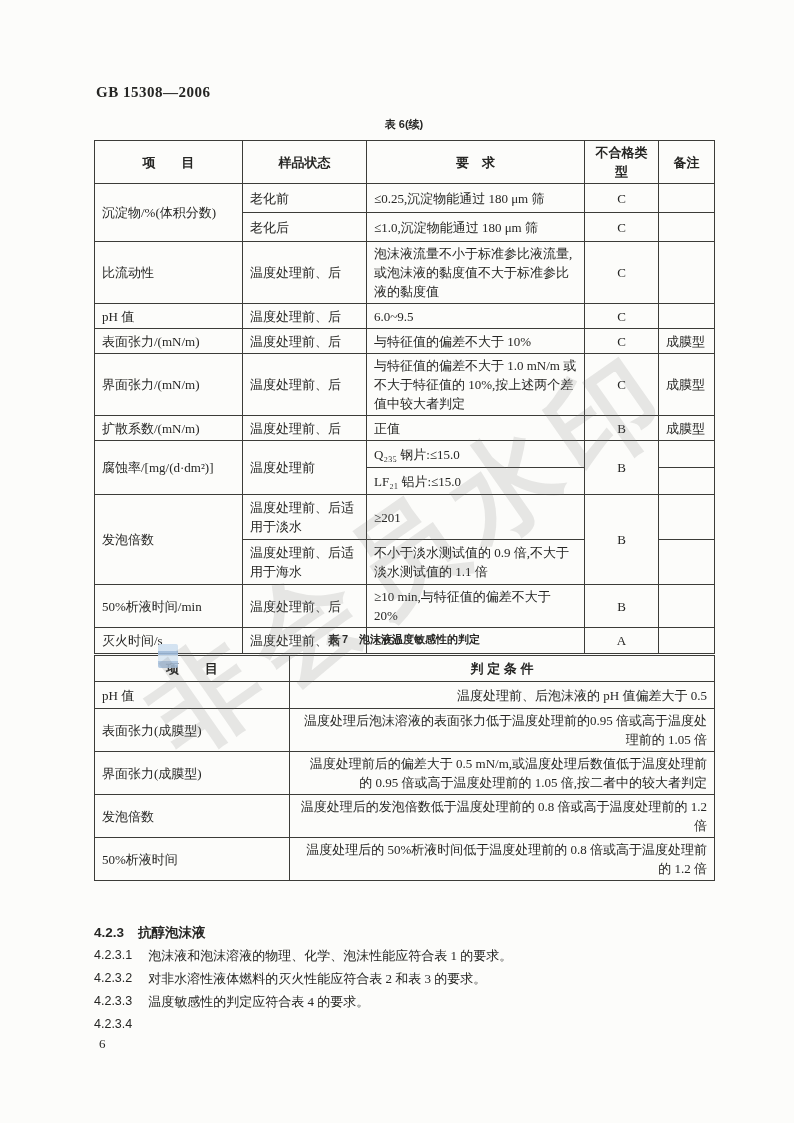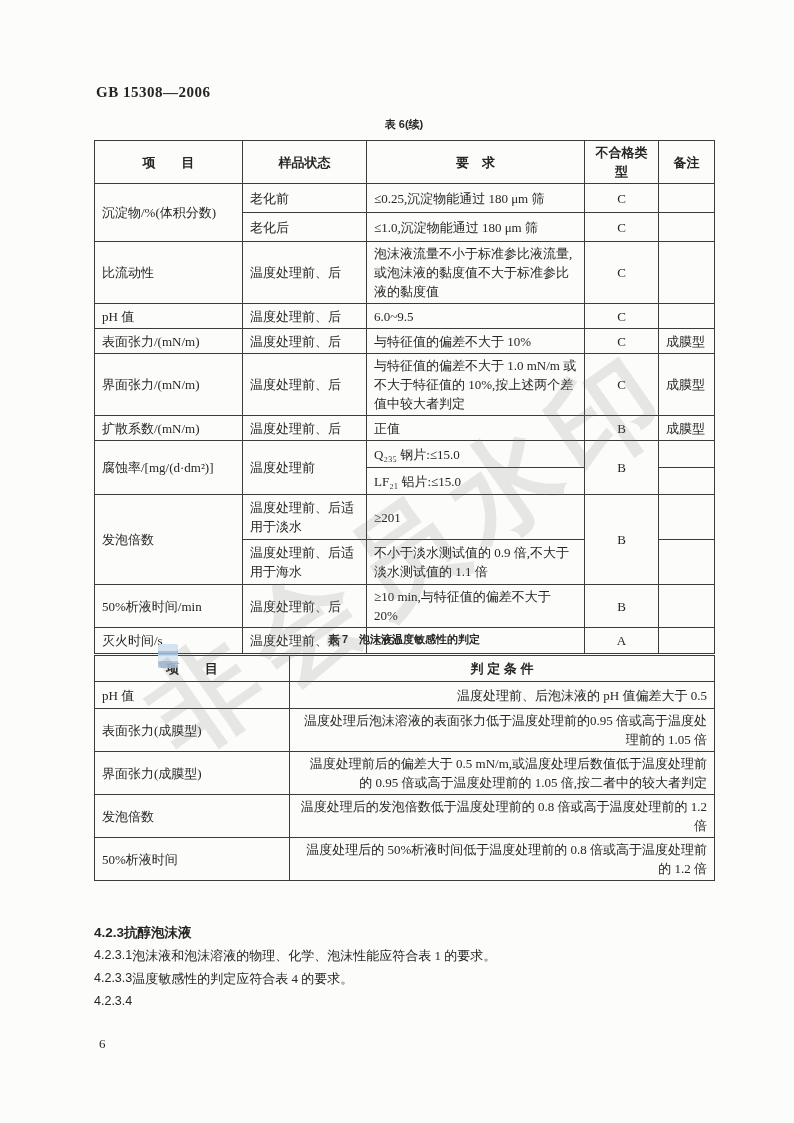--- a/index.html
+++ b/index.html
@@ -49,24 +49,24 @@
   
   .h26{height:26px}.h29{height:29px}.h62{height:62px}.h25{height:25px}
   .h45{height:45px}.h27{height:27px}.h42{height:42px}
 
   .section{
     position:absolute;left:88px;top:921px;width:630px;
   }
   .sec-heading{
     font-family:"Liberation Sans","DejaVu Sans",sans-serif;
     font-weight:bold;font-size:13.5px;line-height:23px;
-    display:flex;gap:0;
+    display:flex;gap:14px;
   }
   .clause{
-    font-size:13px;line-height:23px;display:flex;gap:0;
+    font-size:13px;line-height:23px;display:flex;gap:16px;
   }
   .clause .num{font-family:"Liberation Sans","DejaVu Sans",sans-serif;font-size:12.5px;}
 
   .page-number{
     position:absolute;left:93px;top:1036px;font-size:13px;
   }
 
   .watermark{
     position:absolute;left:100px;top:500px;width:600px;height:110px;
     transform:rotate(-35deg);
@@ -238,20 +238,24 @@
   <div class="section">
     <div class="sec-heading">
       <span>4.2.3</span>
       <span>抗醇泡沫液</span>
     </div>
     <div class="clause">
       <span class="num">4.2.3.1</span>
       <span>泡沫液和泡沫溶液的物理、化学、泡沫性能应符合表 1 的要求。</span>
     </div>
     <div class="clause">
+      <span class="num">4.2.3.2</span>
+      <span>对非水溶性液体燃料的灭火性能应符合表 2 和表 3 的要求。</span>
+    </div>
+    <div class="clause">
       <span class="num">4.2.3.3</span>
       <span>温度敏感性的判定应符合表 4 的要求。</span>
     </div>
     <div class="clause">
       <span class="num">4.2.3.4</span>
     </div>
   </div>
 
   <div class="page-number">6</div>
 

